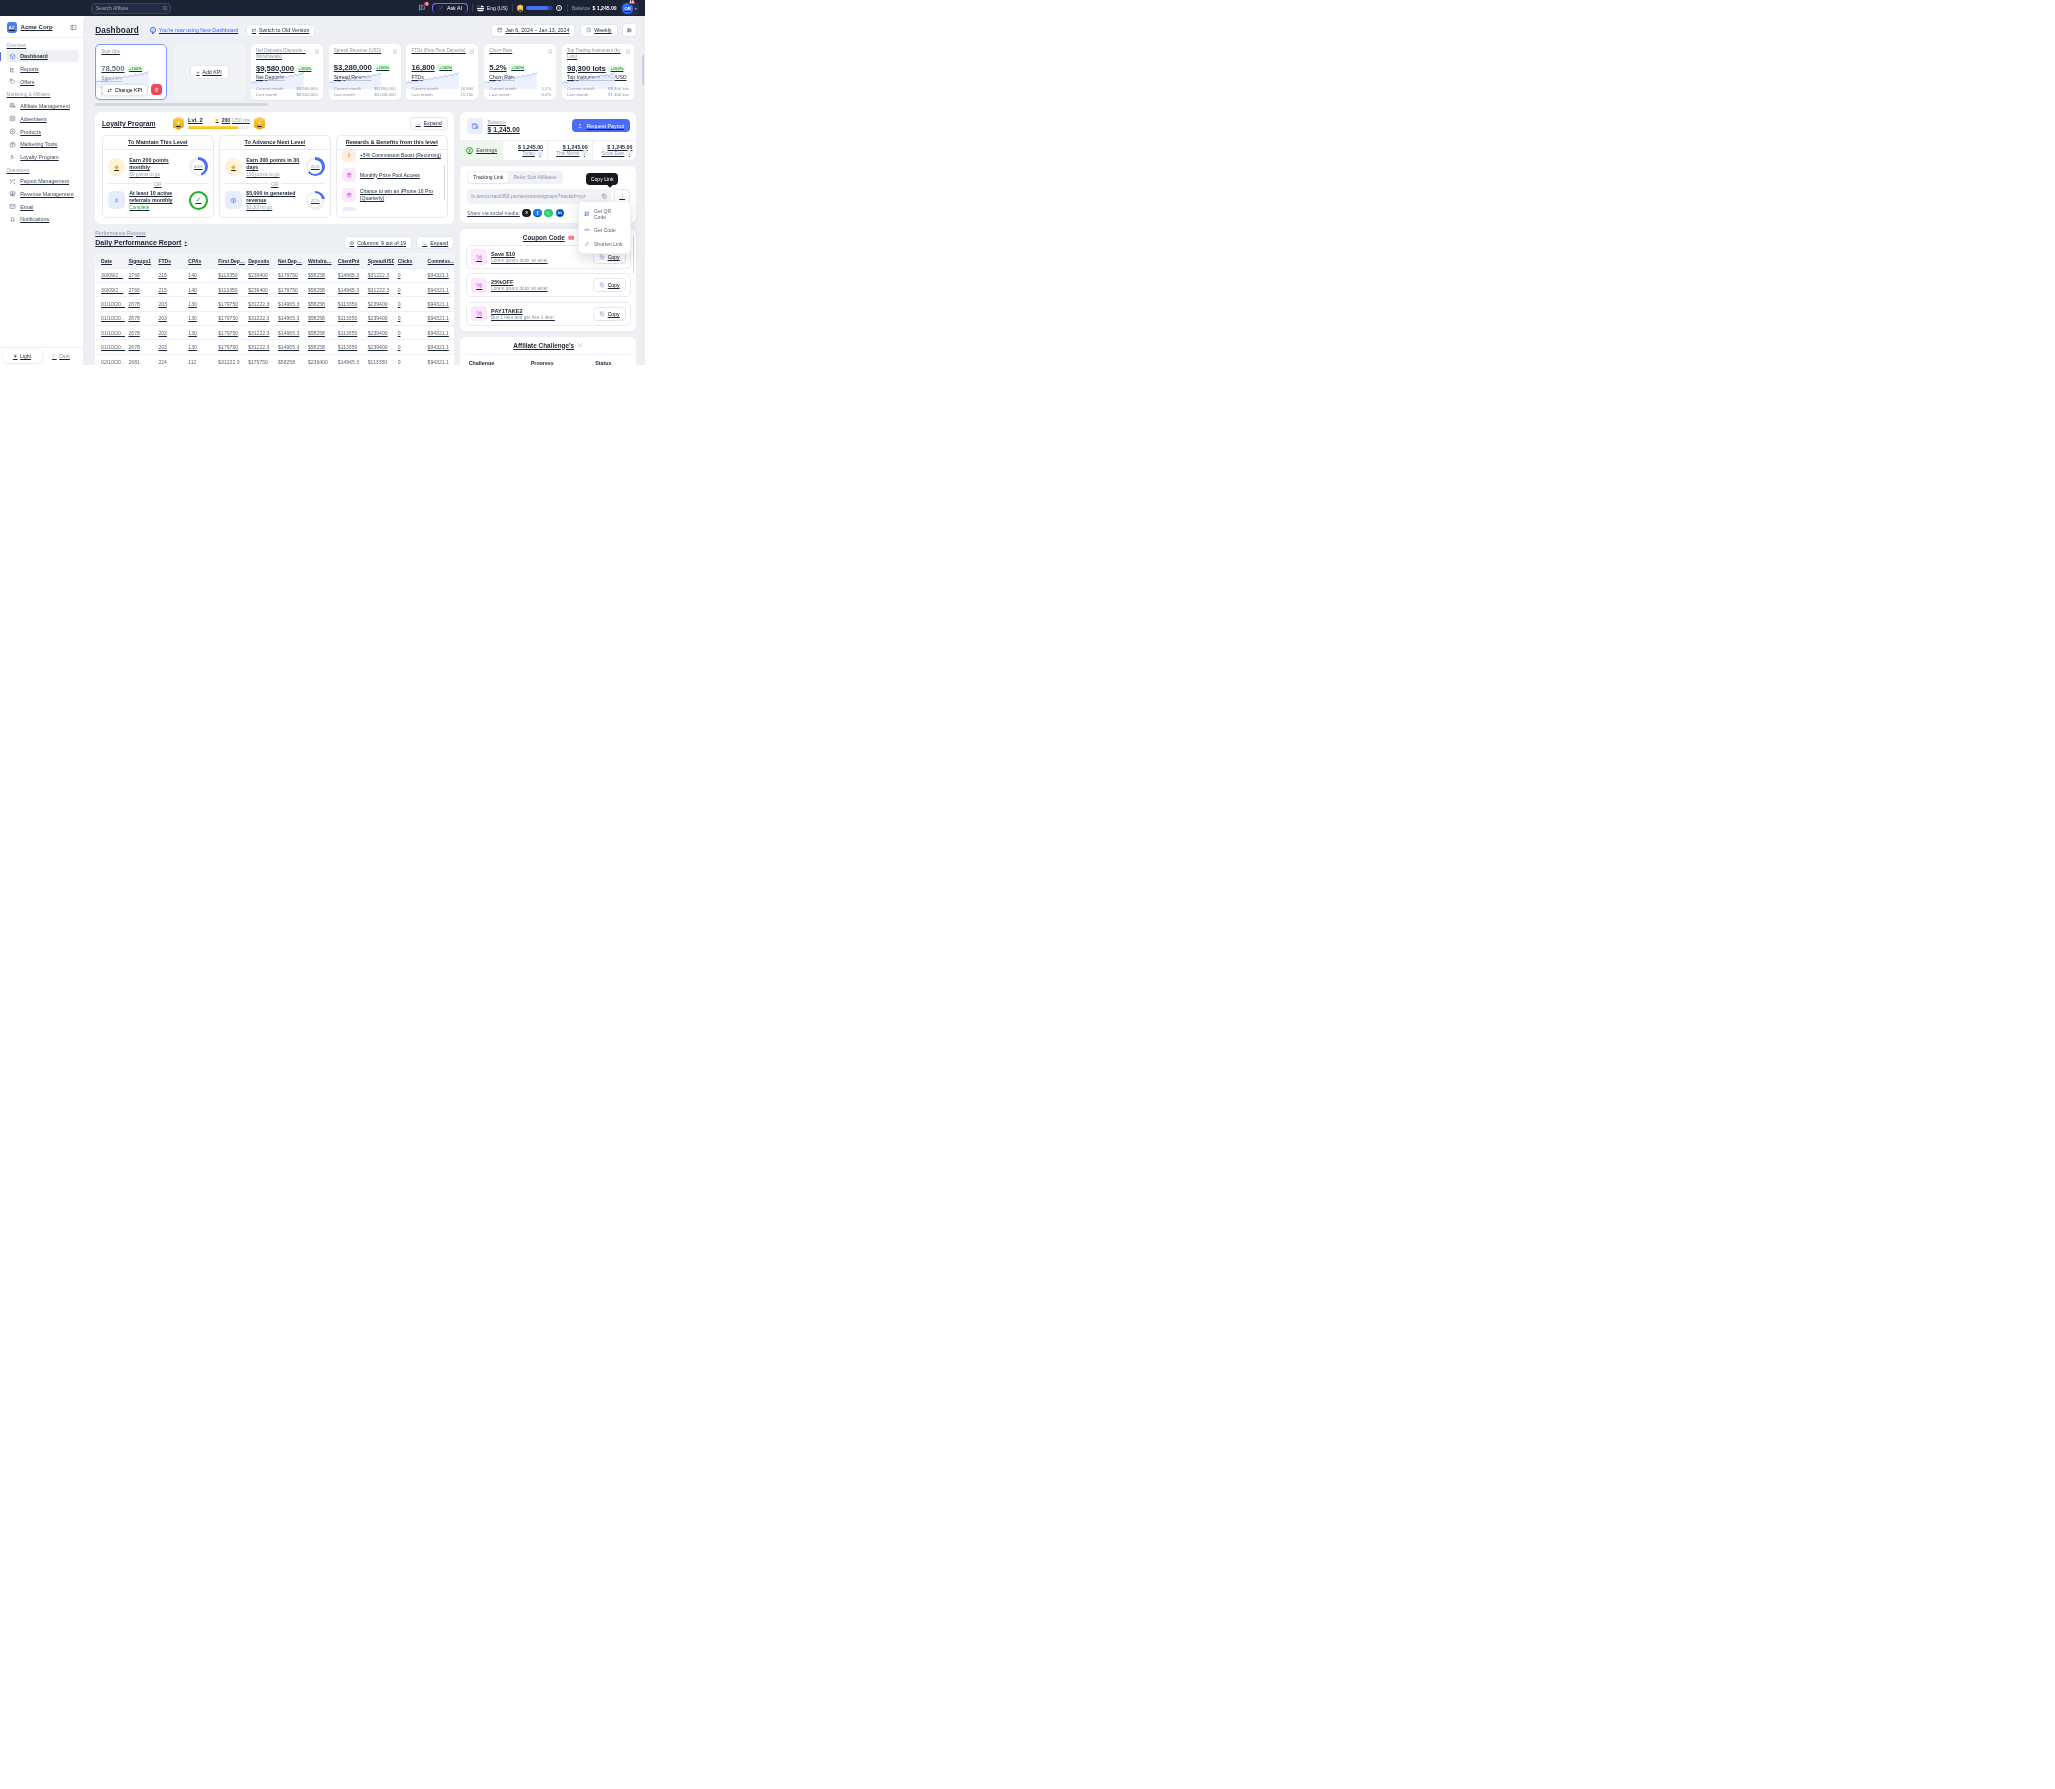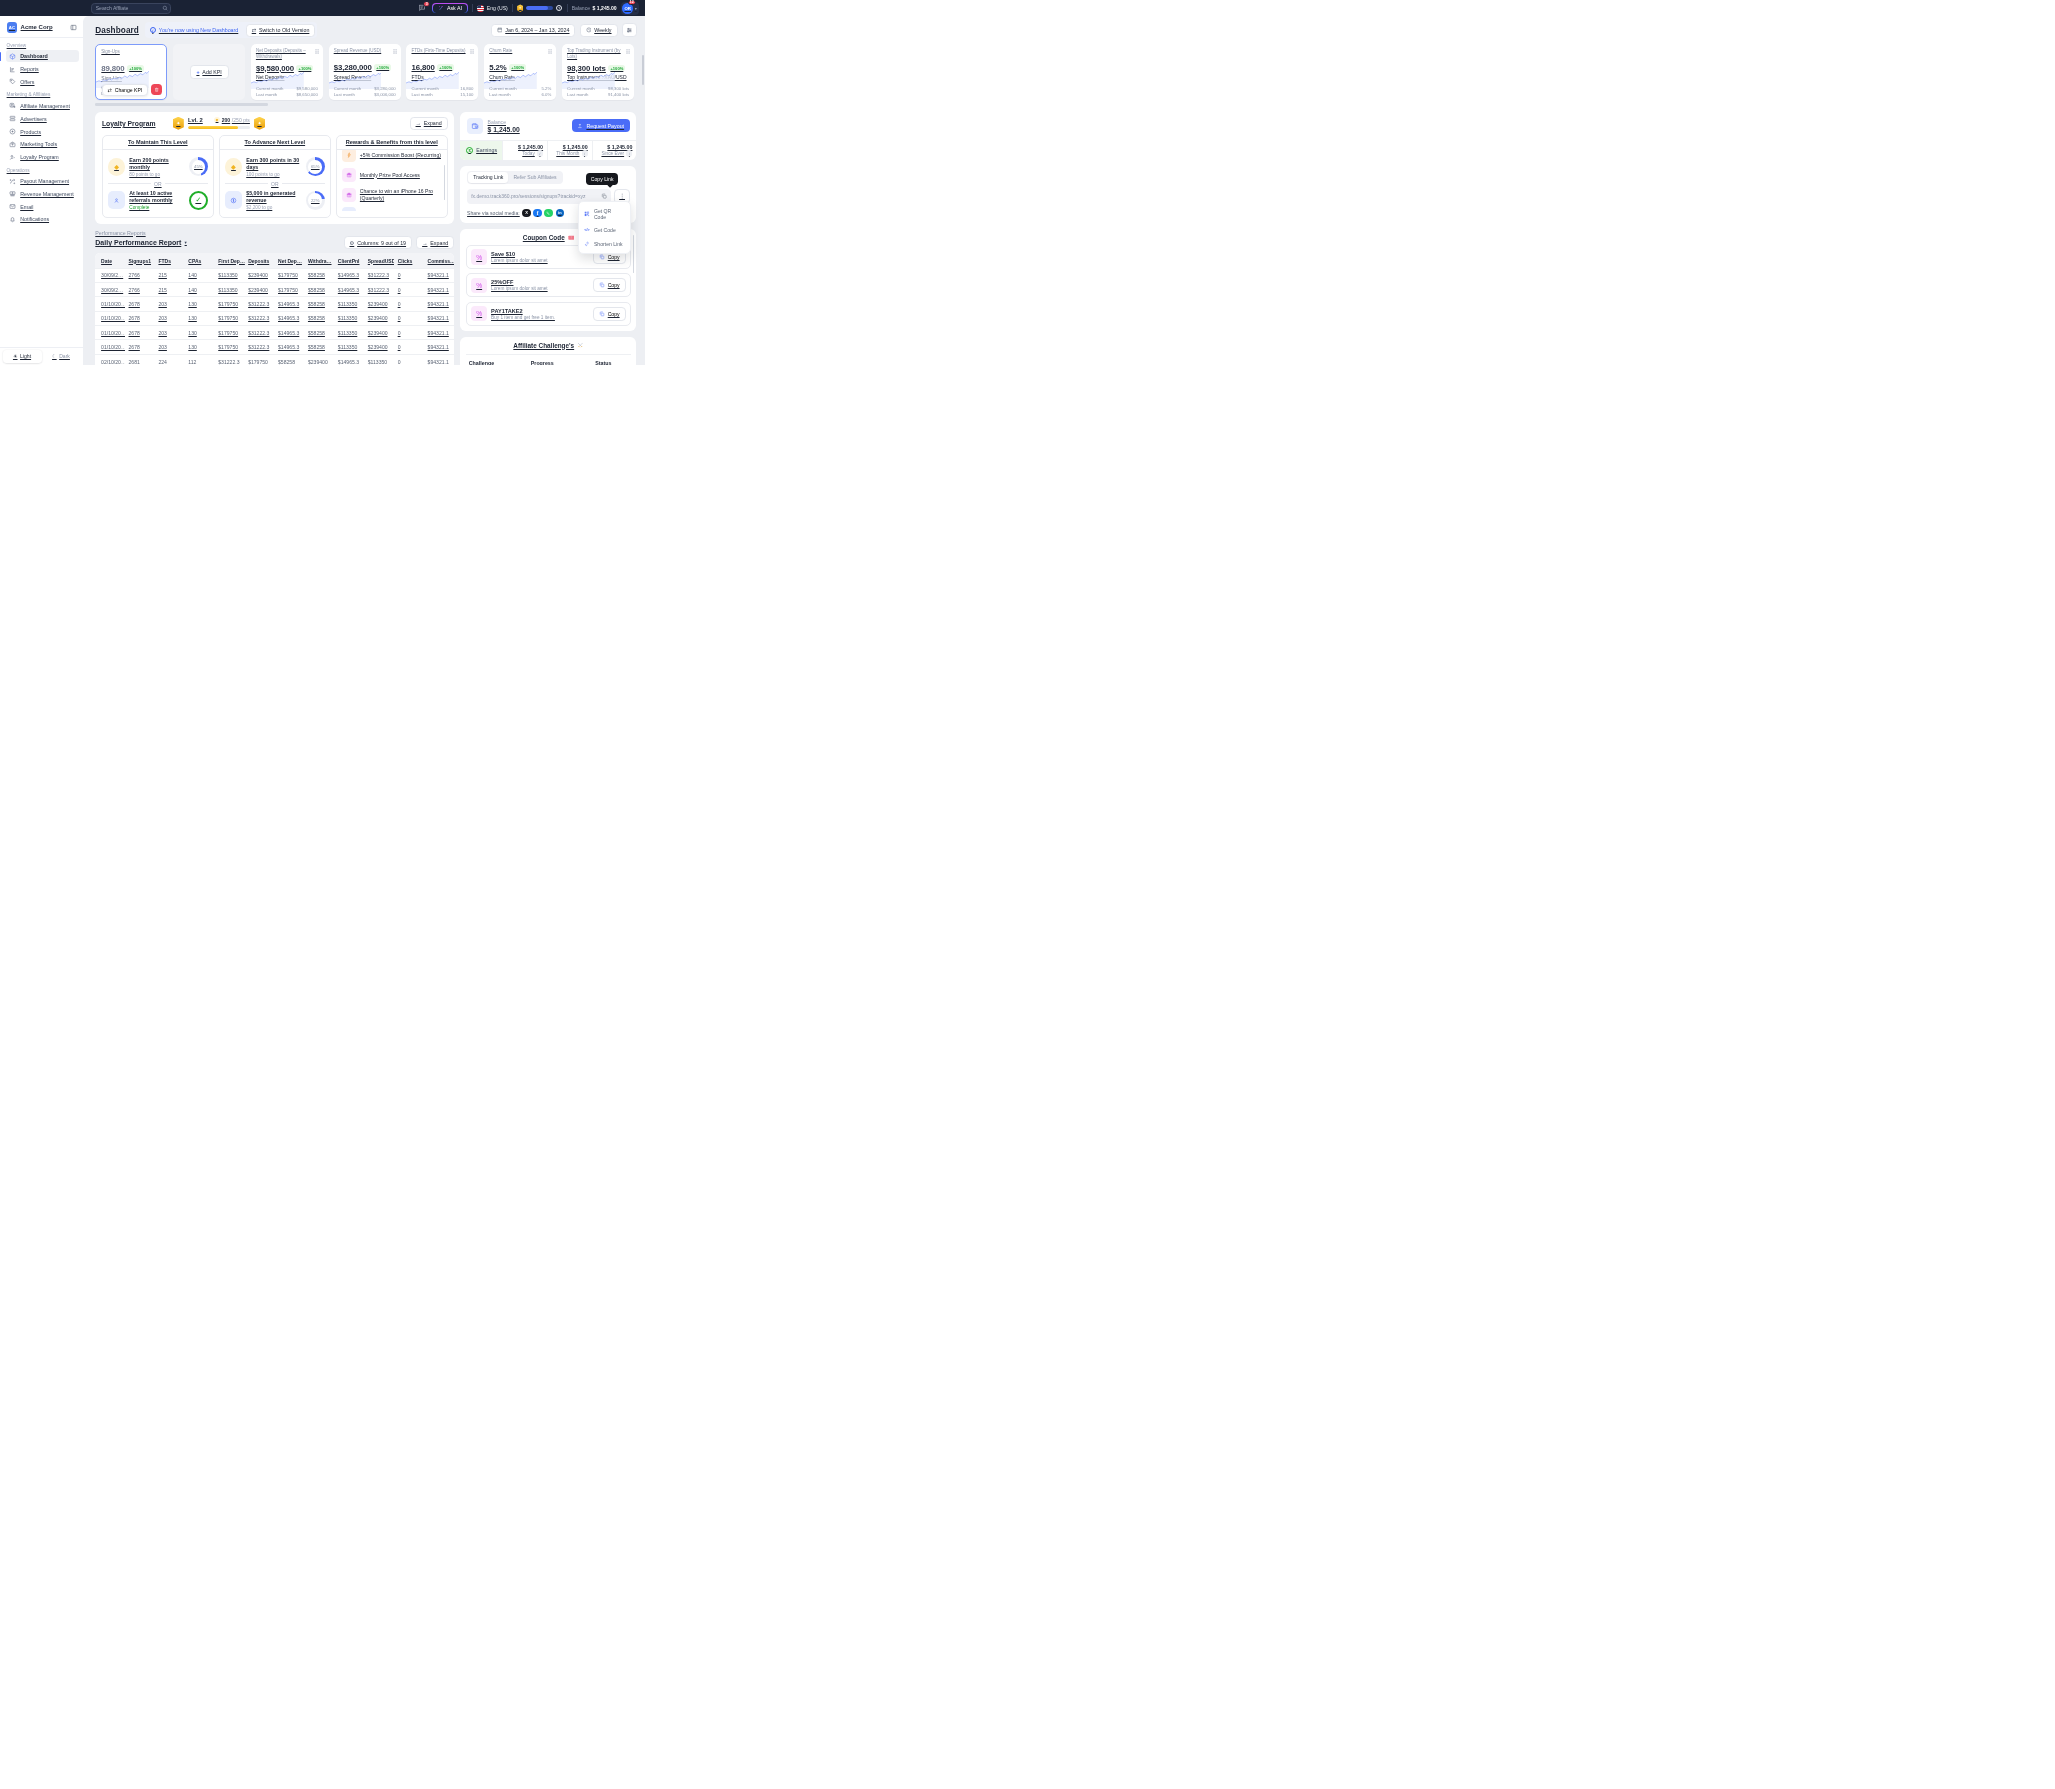--- a/index.html
+++ b/index.html
@@ -448,21 +448,21 @@
                 </svg>
               </span>
           </button>
         </div>
       </div>
 
       <div class="kpis">
         <div class="kpi sel">
           <div class="kpi-title">Sign-Ups</div>
           <div class="kpi-val-row">
-            <span class="kpi-val">89,800</span>
+            <span class="kpi-val">78,500</span>
             <span class="delta">+100%</span>
           </div>
           <div class="kpi-label">Sign-Ups</div>
           <svg class="spark" viewBox="0 0 176 60" preserveAspectRatio="none">
             <polygon points="0,40 10,36 18,39 26,33 34,36 44,30 52,33 60,27 70,30 78,24 86,28 96,20 104,25 112,18 122,22 130,14 138,19 148,12 156,16 164,8 170,11 176,4 176,60 0,60" fill="#e9eefc" opacity="0.8"></polygon>
             <polyline points="0,40 10,36 18,39 26,33 34,36 44,30 52,33 60,27 70,30 78,24 86,28 96,20 104,25 112,18 122,22 130,14 138,19 148,12 156,16 164,8 170,11 176,4" fill="none" stroke="#6a87f8" stroke-width="1.6"></polyline>
           </svg>
           <div class="kpi-foot">
             <div>
                 <span>Current month</span>

